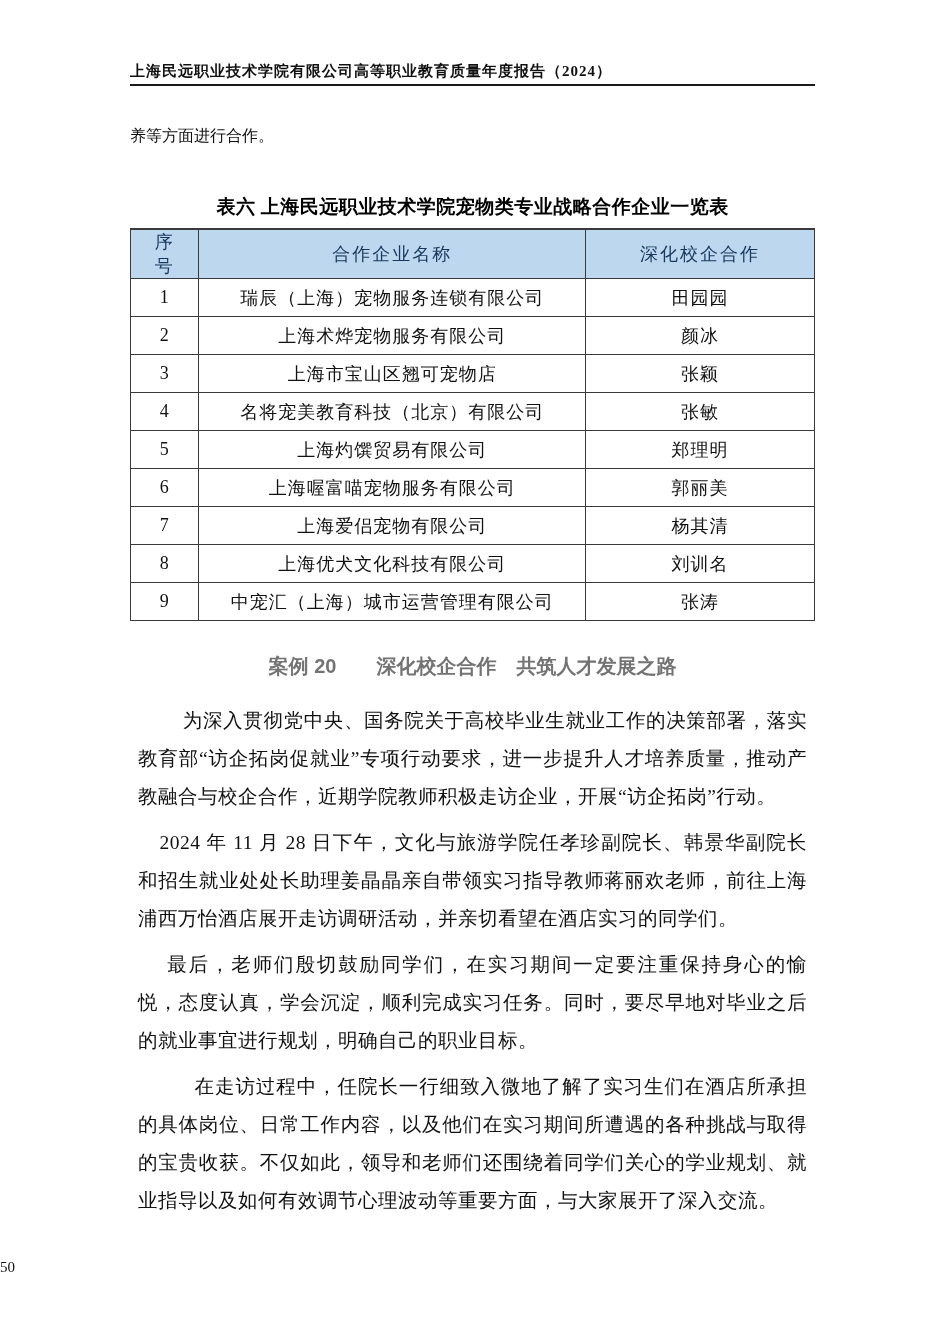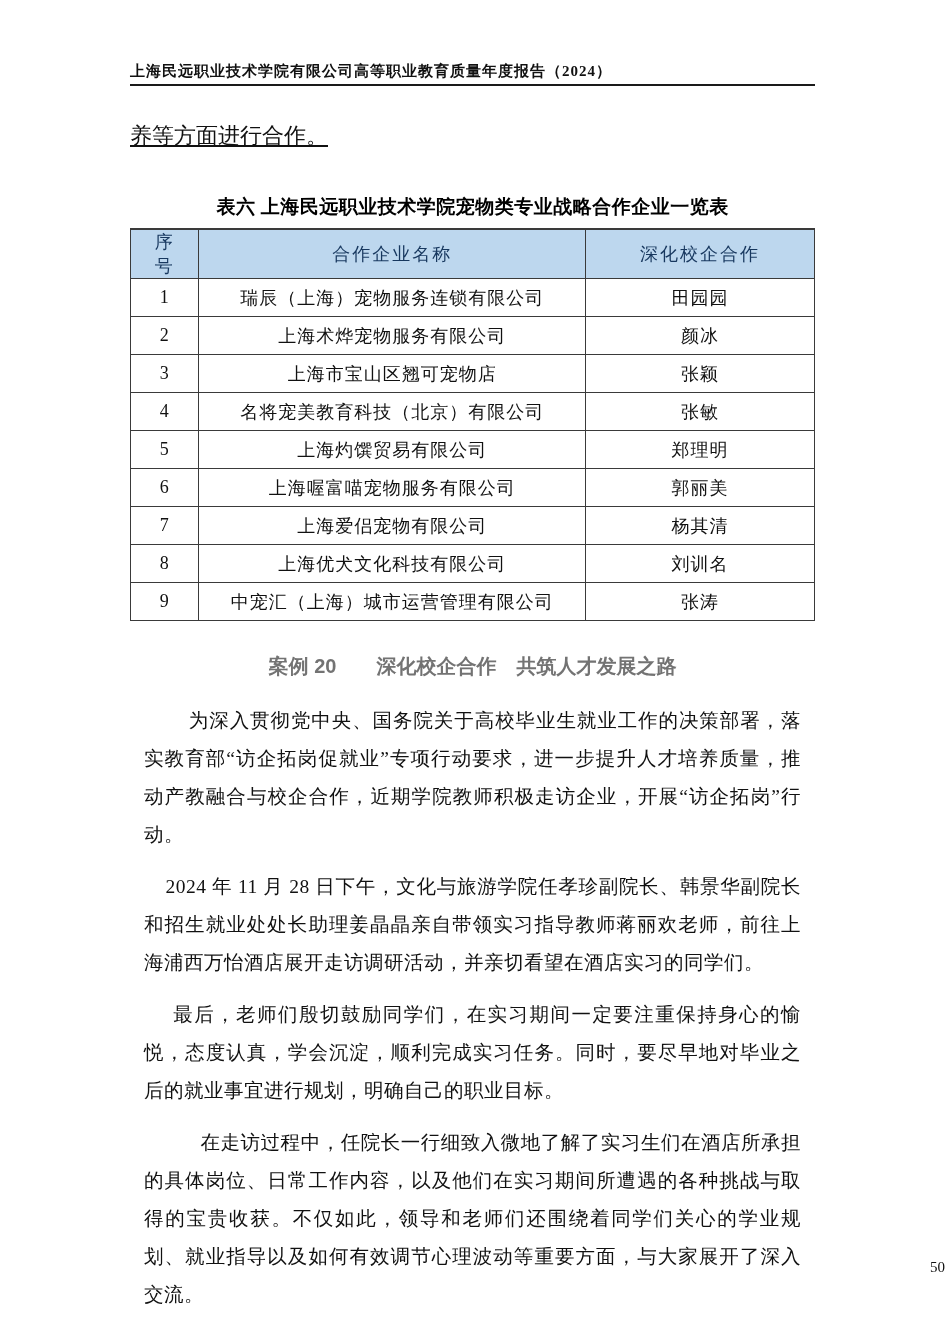--- a/index.html
+++ b/index.html
@@ -24,24 +24,23 @@
     border-bottom: 2px solid #1a1a1a;
   }
   .doc-header .title {
     font-size: 15px;
     font-weight: bold;
     letter-spacing: 1px;
     color: #111111;
   }
   .intro {
     margin: 36px 0 0 0;
-    font-size: 22px;
+    font-size: 16px;
     line-height: 28px;
     text-align: justify;
-    text-decoration: underline;
   }
   .table-caption {
     margin-top: 44px;
     text-align: center;
     font-family: Liberation Serif, serif;
     font-weight: bold;
     font-size: 19px;
     color: #000000;
     letter-spacing: 0.5px;
   }
@@ -79,37 +78,37 @@
     text-align: center;
     font-family: "Liberation Sans", "DejaVu Sans", sans-serif;
     font-weight: bold;
     font-size: 20px;
     color: #737373;
   }
   .case-body {
     margin-top: 22px;
   }
   .para {
-    margin: 14px;
+    margin: 8px;
     font-size: 19.5px;
     line-height: 38px;
     text-align: justify;
     letter-spacing: 0.5px;
     color: #111111;
   }
   .indent-1 { text-indent: 1.1em; }
   .indent-15 { text-indent: 1.5em; }
   .indent-2 { text-indent: 2.3em; }
   .indent-3 { text-indent: 2.9em; }
   .page-number {
     position: absolute;
     left: 0;
     right: 0;
     bottom: 60px;
-    text-align: right;
+    text-align: left;
     font-size: 15px;
     color: #111111;
   }
 </style>
 </head>
 <body>
 
 <div class="page">
 
   <div class="doc-header">

